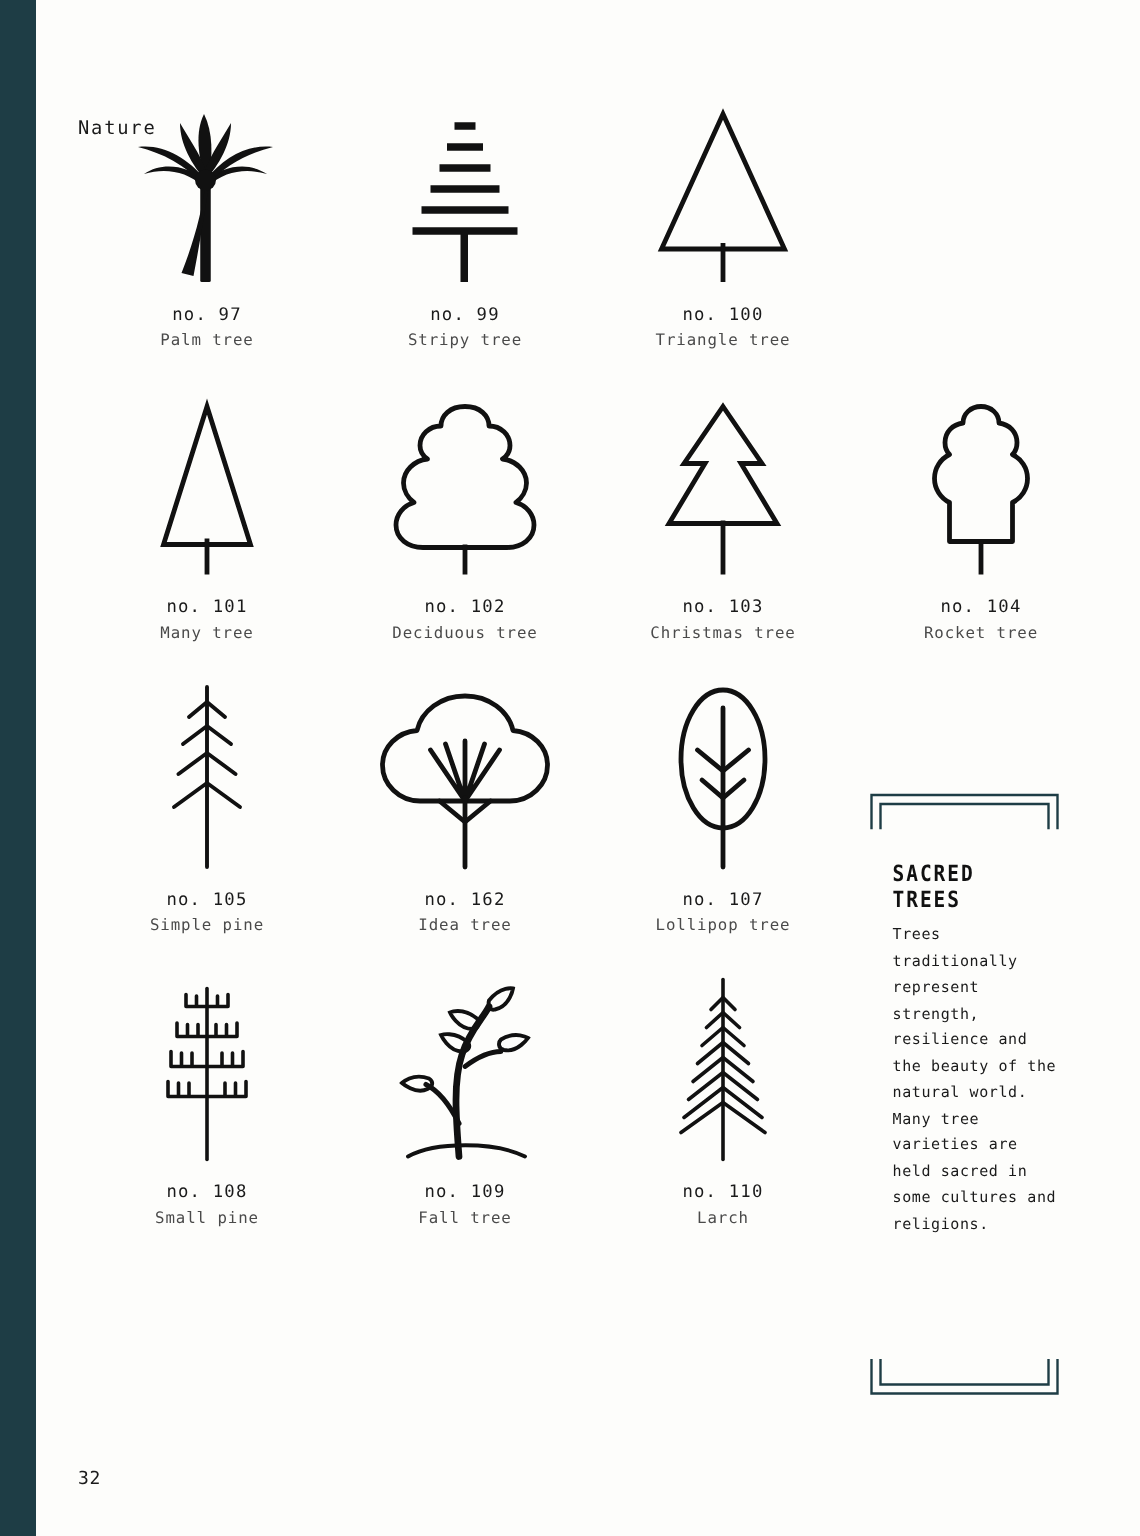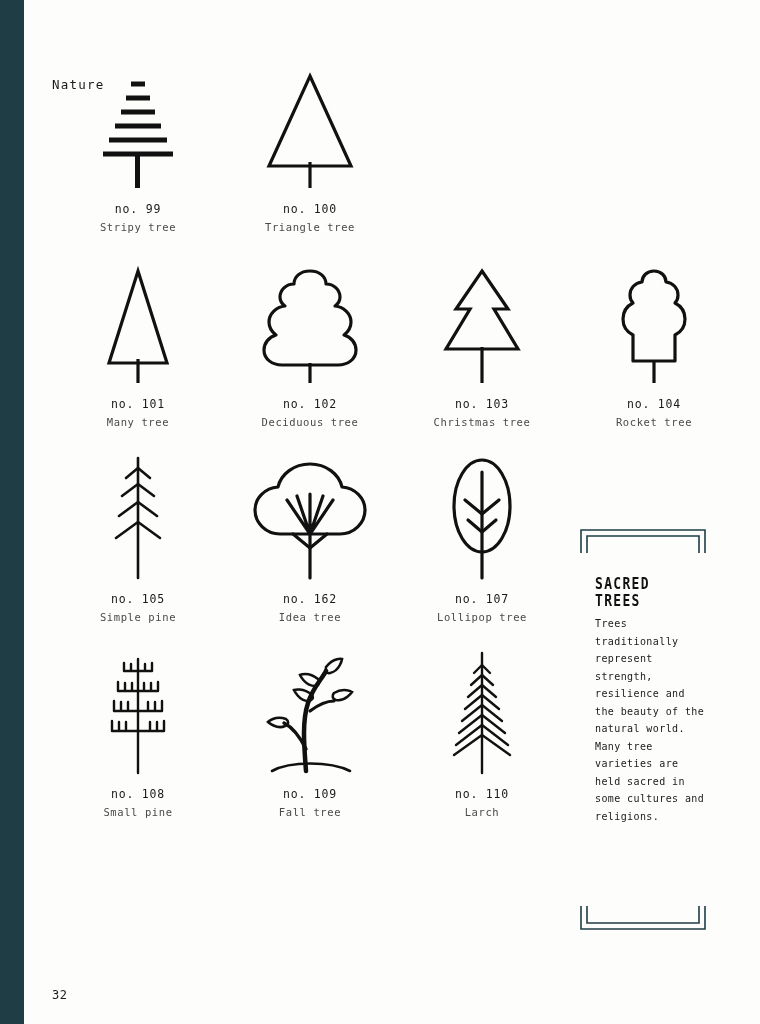--- a/index.html
+++ b/index.html
@@ -39,21 +39,21 @@
     left: 28px;
     top: 33px;
     font-size: 12.5px;
     letter-spacing: 1.2px;
     color: #1a1a1a;
     margin-top: 44px;
   }
   .page-number {
     position: absolute;
     left: 28px;
-    bottom: 22px;
+    bottom: 32px;
     font-size: 12px;
     color: #1a1a1a;
     letter-spacing: 0.5px;
   }
   .grid {
     position: absolute;
     left: 28px;
     top: 62px;
     width: 690px;
   }
@@ -138,20 +138,40 @@
 
   <div class="content">
 
     <div class="section-title">Nature</div>
     <div class="page-number">32</div>
 
     <div class="grid">
 
       <div class="row">
 
+        <div class="cell">
+          <div class="art">
+            <svg width="100" height="120" viewBox="0 0 100 120">
+              <g fill="#111">
+                <rect x="45.5" y="52" width="7" height="66" rx="1"></rect>
+                <path d="M49 52 C47 70 41 92 33 112 L41 114 C45 93 49 70 51 54 Z"></path>
+                <path d="M49 50 C36 40 20 38 8 46 C22 42 36 44 47 54 Z"></path>
+                <path d="M49 50 C36 34 20 26 4 28 C20 32 36 40 47 53 Z"></path>
+                <path d="M49 50 C62 40 78 38 90 46 C76 42 62 44 51 54 Z"></path>
+                <path d="M49 50 C62 34 78 26 94 28 C78 32 62 40 51 53 Z"></path>
+                <path d="M49 50 C44 34 42 18 48 6 C54 18 54 34 51 50 Z"></path>
+                <path d="M49 50 C40 40 32 26 32 12 C40 26 48 36 51 50 Z"></path>
+                <path d="M49 50 C58 40 66 26 66 12 C58 26 50 36 47 50 Z"></path>
+                <circle cx="49" cy="50" r="7"></circle>
+              </g>
+            </svg>
+          </div>
+          <div class="caption-no">no. 97</div>
+          <div class="caption-name">Palm tree</div>
+        </div>
 
 
         <div class="cell">
           <div class="art">
             <svg width="110" height="120" viewBox="0 0 110 120">
               <g stroke="#111" stroke-width="5" stroke-linecap="butt">
                 <line x1="48" y1="14" x2="62" y2="14"></line>
                 <line x1="43" y1="28" x2="67" y2="28"></line>
                 <line x1="38" y1="42" x2="72" y2="42"></line>
                 <line x1="32" y1="56" x2="78" y2="56"></line>

